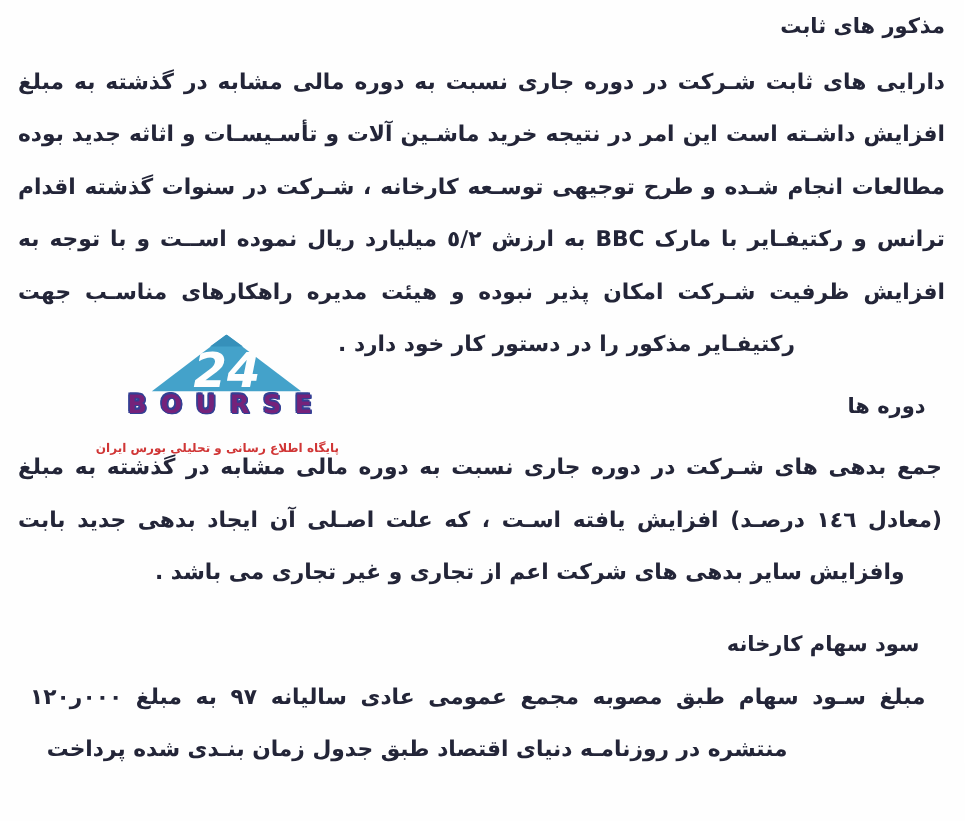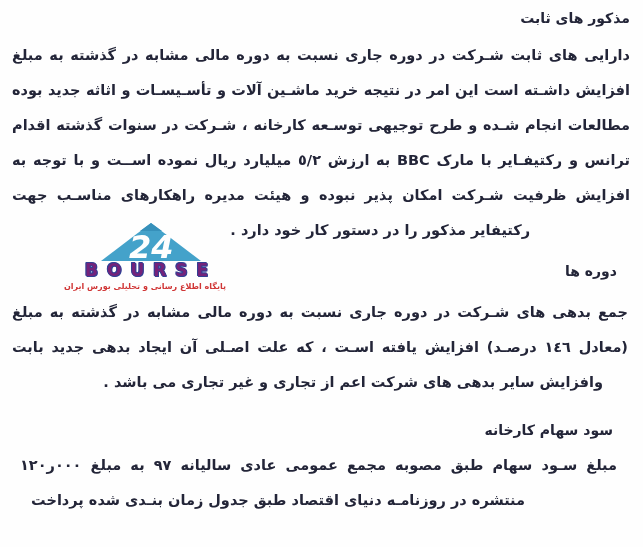--- a/index.html
+++ b/index.html
@@ -24,21 +24,21 @@
     position:absolute;left:76px;top:223px;width:150px;text-align:left;
     direction:ltr;opacity:0.96;
   }
   .wm-triangle{display:block;margin:0 auto;}
   .wm-brand{
     font-size:17px;font-weight:700;letter-spacing:9px;padding-left:9px;
     color:#701a75;line-height:16px;margin-top:1px;
     text-shadow:1px 0 0 #2b3990,-1px 0 0 #2b3990,0 1px 0 #2b3990,0 -1px 0 #2b3990,1px 1px 0 #2b3990,-1px -1px 0 #2b3990;
   }
   .wm-tagline{
-    direction:rtl;font-size:8px;font-weight:700;color:#cf2e2e;line-height:10px;margin-top:4px;white-space:nowrap;
+    direction:rtl;font-size:8px;font-weight:700;color:#cf2e2e;line-height:10px;margin-top:16px;white-space:nowrap;
   }
 </style>
 </head>
 <body>
 
 <div class="page">
 
   <div class="watermark">
     <svg class="wm-triangle" width="100" height="38" viewBox="0 0 100 38">
       <polygon points="50,0 100,38 0,38" fill="#3d9fc8"></polygon>
@@ -49,21 +49,21 @@
     <div class="wm-tagline">پایگاه اطلاع رسانی و تحلیلی بورس ایران</div>
   </div>
 
   <div class="heading" style="top:8px;right:13px;">مذکور های ثابت</div>
   <div class="para" style="top:38px;right:13px;left:12px;">
     <div class="line">دارایی های ثابت شـرکت در دوره جاری نسبت به دوره مالی مشابه در گذشته به مبلغ ٥٣٣ر٢١ میلیون ریال</div>
     <div class="line">افزایش داشـته است این امر در نتیجه خرید ماشـین آلات و تأسـیسـات و اثاثه جدید بوده اسـت . بر مبنای</div>
     <div class="line">مطالعات انجام شـده و طرح توجیهی توسـعه کارخانه ، شـرکت در سنوات گذشته اقدام به خرید یک دستگاه</div>
     <div class="line">ترانس و رکتیفـایر با مارک BBC به ارزش ٥/٢ میلیارد ریال نموده اســت و با توجه به ماده معدنی در اختیار</div>
     <div class="line">افزایش ظرفیت شـرکت امکان پذیر نبوده و هیئت مدیره راهکارهای مناسـب جهت اسـتفاده بهینه از ترانس و</div>
-    <div class="line end" style="margin-right:100px;">رکتیفایر مذکور را در دستور کار خود دارد .</div>
+    <div class="line end" style="margin-right:100px;">رکتیفـایر مذکور را در دستور کار خود دارد .</div>
   </div>
 
   <div class="heading" style="top:261px;right:26px;">دوره ها</div>
   <div class="para" style="top:295px;right:15px;left:12px;">
     <div class="line">جمع بدهی های شـرکت در دوره جاری نسبت به دوره مالی مشابه در گذشته به مبلغ ٦٨٣ر٣٤٥ میلیون ریال</div>
     <div class="line">(معادل ١٤٦ درصـد) افزایش یافته اسـت ، که علت اصـلی آن ایجاد بدهی جدید بابت سـود سـهام سال ٩٧</div>
     <div class="line end" style="margin-right:25px;">وافزایش سایر بدهی های شرکت اعم از تجاری و غیر تجاری می باشد .</div>
   </div>
 
   <div class="heading" style="top:420px;right:30px;">سود سهام کارخانه</div>

